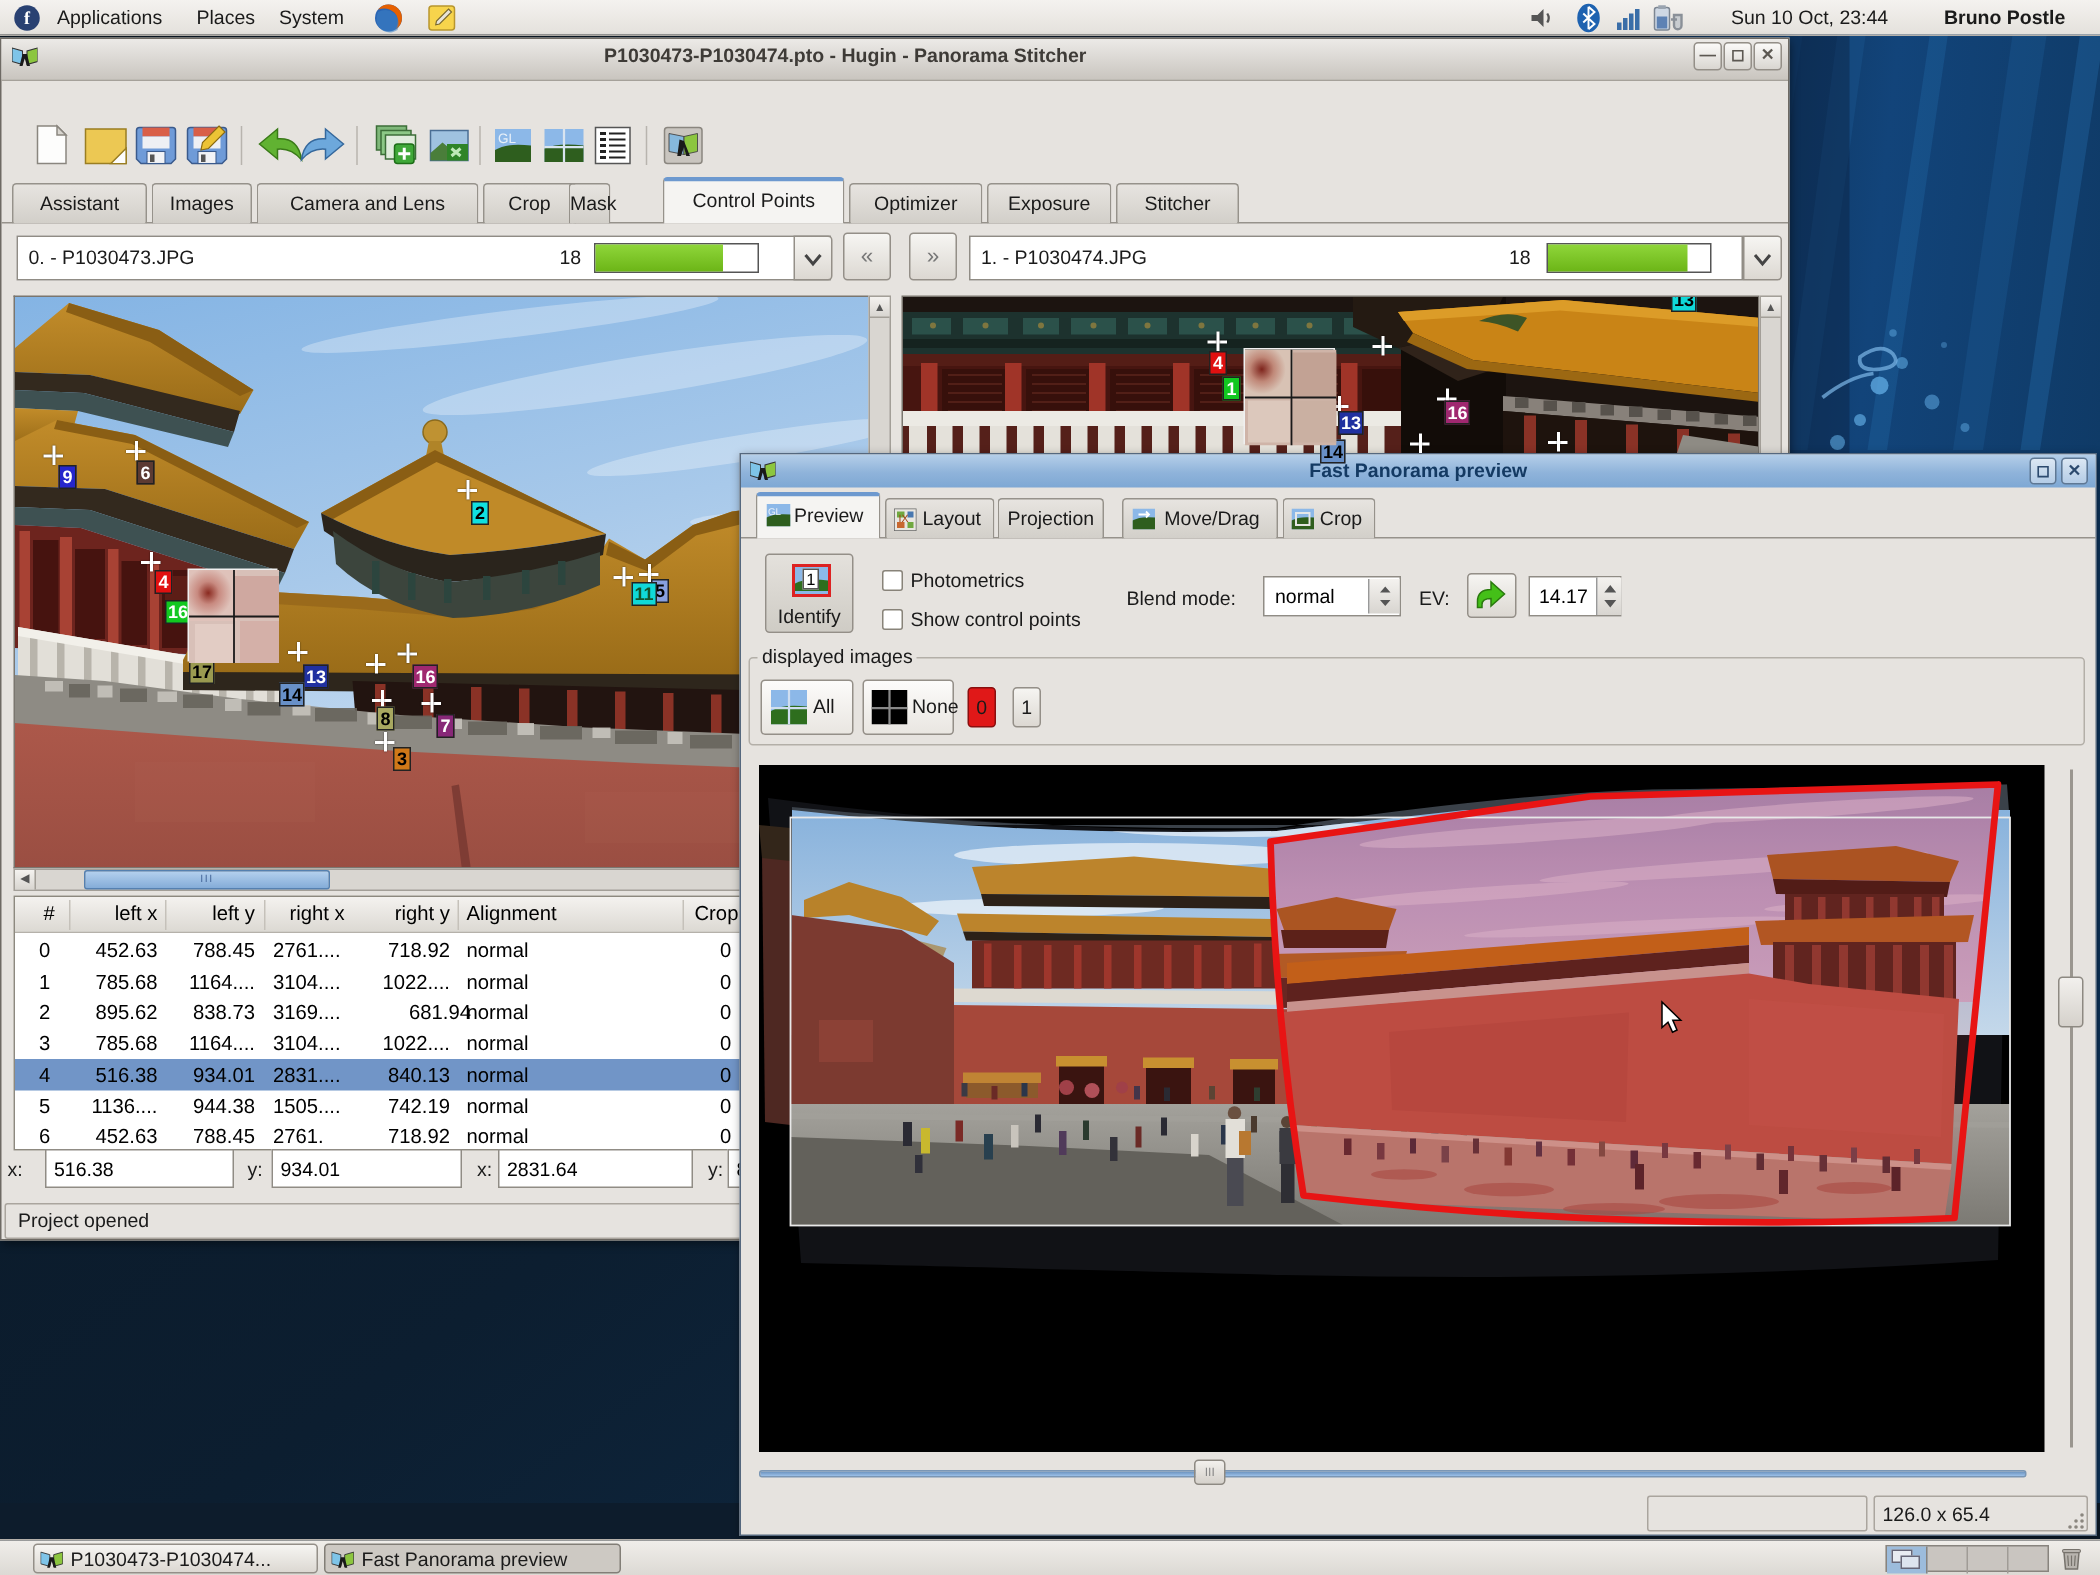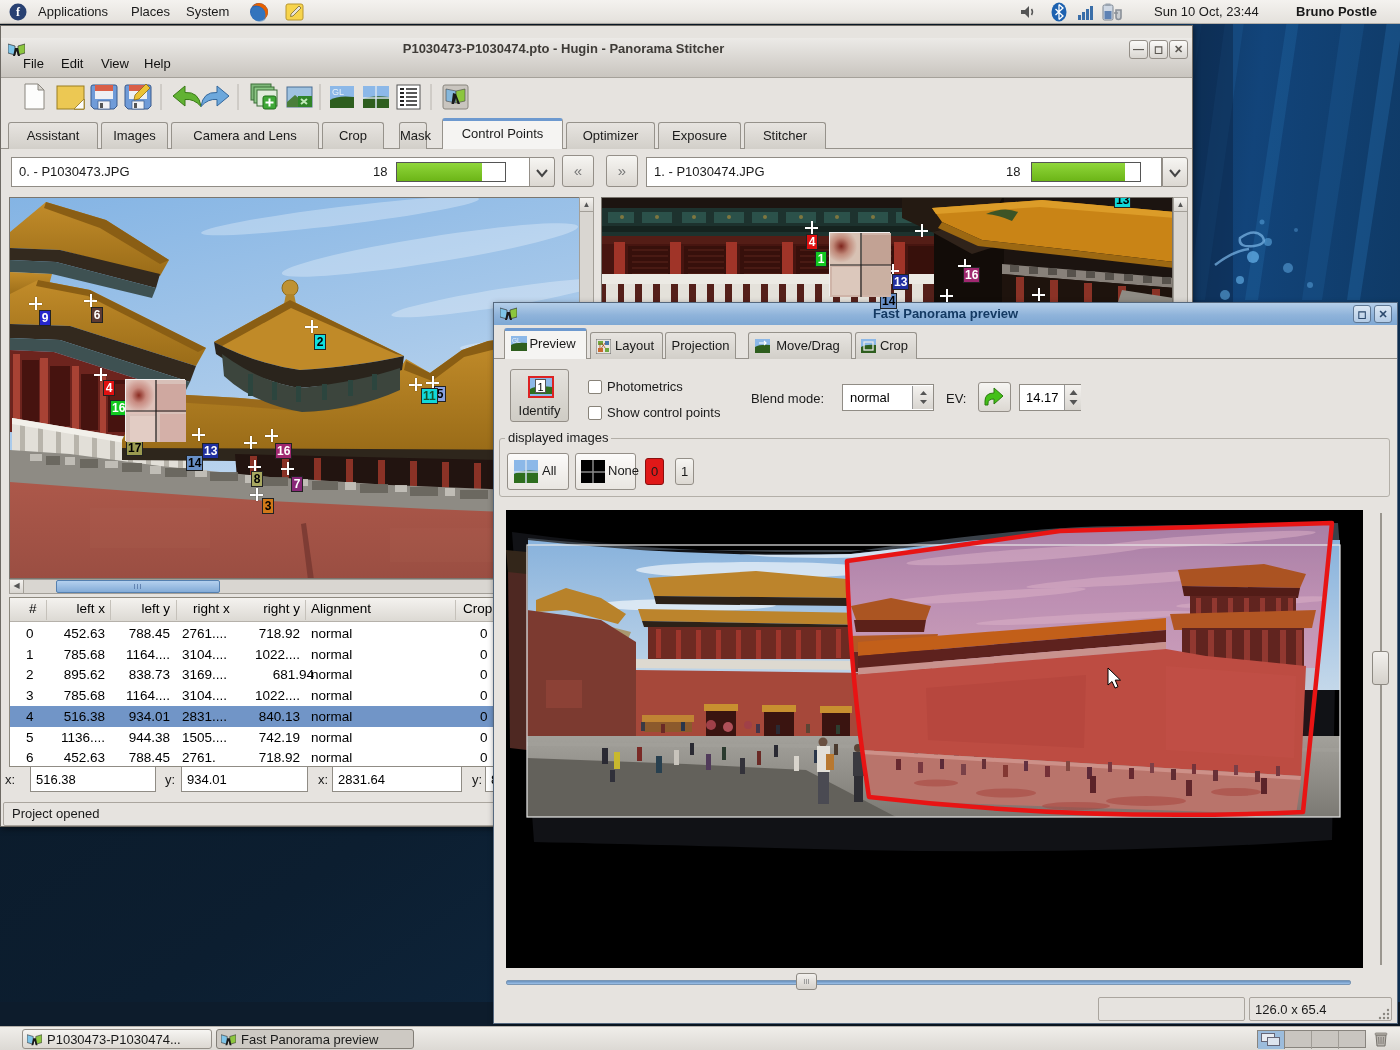--- a/index.html
+++ b/index.html
@@ -107,36 +107,30 @@
         <rect x="1" y="2" width="10" height="15" rx="1.5" fill="#cfd8e4" stroke="#7c8692"></rect>
         <rect x="2.5" y="8" width="7" height="8" fill="#5e82b4"></rect>
         <rect x="3.5" y="0.5" width="5" height="2.5" fill="#9aa4b0"></rect>
         <path d="M12,10 h4 M19,7 v7 a2.5,2.5 0 0 1 -5,0 v-7 Z" stroke="#8a9098" stroke-width="1.6" fill="#c8ccd0"></path>
       </svg>
   <span class="mi" style="left:1154px">Sun 10 Oct, 23:44</span>
   <span class="mi" style="left:1296px;font-weight:bold">Bruno Postle</span>
 </div>
 
 <div class="win" id="mainwin" style="left:0;top:25px;width:1193px;height:802px">
-  <div class="abs" id="mwtitle" style="left:0;top:12px;width:100%;height:40px;background:linear-gradient(#eceae7,#c9c5bf);border-bottom:1px solid #a5a19a">
+  <div class="abs" id="mwtitle" style="left:0;top:0;width:100%;height:28px;background:linear-gradient(#eceae7,#c9c5bf);border-bottom:1px solid #a5a19a">
     <svg class="abs" style="left:7px;top:4px" width="17" height="15" viewBox="0 0 17 15">
           <path d="M0,2 L7,4 L7,13 L0,11 Z" fill="#7ec4e8" stroke="#333" stroke-width="0.7"></path>
           <path d="M17,2 L10,4 L10,13 L17,11 Z" fill="#8cc63f" stroke="#333" stroke-width="0.7"></path>
           <path d="M7,6 L10,6 L12,14 L10,14 L8.5,9 L7,14 L5,14 Z" fill="#1a1a1a"></path>
         </svg>
     <div style="position:absolute;left:0;right:66px;top:3px;text-align:center;font-size:13px;font-weight:bold;color:#3e3b37">P1030473-P1030474.pto - Hugin - Panorama Stitcher</div>
     <div class="tbtn" style="left:1128px;top:2px">—</div>
     <div class="tbtn" style="left:1148px;top:2px">◻</div>
     <div class="tbtn" style="left:1168px;top:2px">✕</div>
-  </div>
-  <div class="abs" style="left:0;top:24px;width:100%;height:26px;font-size:13px;color:#111">
-    <span class="abs" style="left:22px;top:6px">File</span>
-    <span class="abs" style="left:60px;top:6px">Edit</span>
-    <span class="abs" style="left:100px;top:6px">View</span>
-    <span class="abs" style="left:143px;top:6px">Help</span>
   </div>
 
   <div class="abs" id="toolbar" style="left:0;top:50px;width:100%;height:42px">
   <svg width="480" height="42" viewBox="0 0 480 42">
     <g stroke="#8a867f" fill="#fdfdfc">
             <path d="M24,8 h13 l6,6 v19 h-19 Z"></path>
             <path d="M37,8 l6,6 h-6 Z" fill="#d8d5cf"></path>
           </g>
     <rect x="56" y="10" width="27" height="23" fill="#ecc853" stroke="#9a7e22"></rect>
           <path d="M83,33 v-10 l-10,10 Z" fill="#f8f7f4" stroke="#9a7e22"></path>
@@ -197,21 +191,21 @@
             <path d="M452,17 l3,1 4,10 -2.5,0 -1.5,-6 -2,6 -2.5,0 Z" fill="#1a1a1a"></path>
           </g>
   </svg>
   </div>
 
   <div class="abs" id="mwtabs" style="left:0;top:92px;width:100%;height:31px;border-bottom:1px solid #96928b">
     <div class="tab" style="left:7px;top:4px;width:90px;height:27px;line-height:26px">Assistant</div>
     <div class="tab" style="left:100px;top:4px;width:67px;height:27px;line-height:26px">Images</div>
     <div class="tab" style="left:170px;top:4px;width:148px;height:27px;line-height:26px">Camera and Lens</div>
     <div class="tab" style="left:321px;top:4px;width:62px;height:27px;line-height:26px">Crop</div>
-    <div class="tab" style="left:398px;top:4px;width:28px;height:27px;line-height:26px">Mask</div>
+    <div class="tab" style="left:378px;top:4px;width:28px;height:27px;line-height:26px">Mask</div>
     <div class="tab active" style="left:441px;top:0;width:121px;height:31px;line-height:25px">Control Points</div>
     <div class="tab" style="left:565px;top:4px;width:89px;height:27px;line-height:26px">Optimizer</div>
     <div class="tab" style="left:657px;top:4px;width:83px;height:27px;line-height:26px">Exposure</div>
     <div class="tab" style="left:743px;top:4px;width:82px;height:27px;line-height:26px">Stitcher</div>
   </div>
 
   <div class="abs" id="comborow" style="left:0;top:123px;width:100%;height:73px">
     <div class="field" style="left:10px;top:8px;width:543px;height:30px"></div>
     <span class="lbl" style="left:18px;top:15px">0. - P1030473.JPG</span>
     <span class="lbl" style="left:372px;top:15px">18</span>

